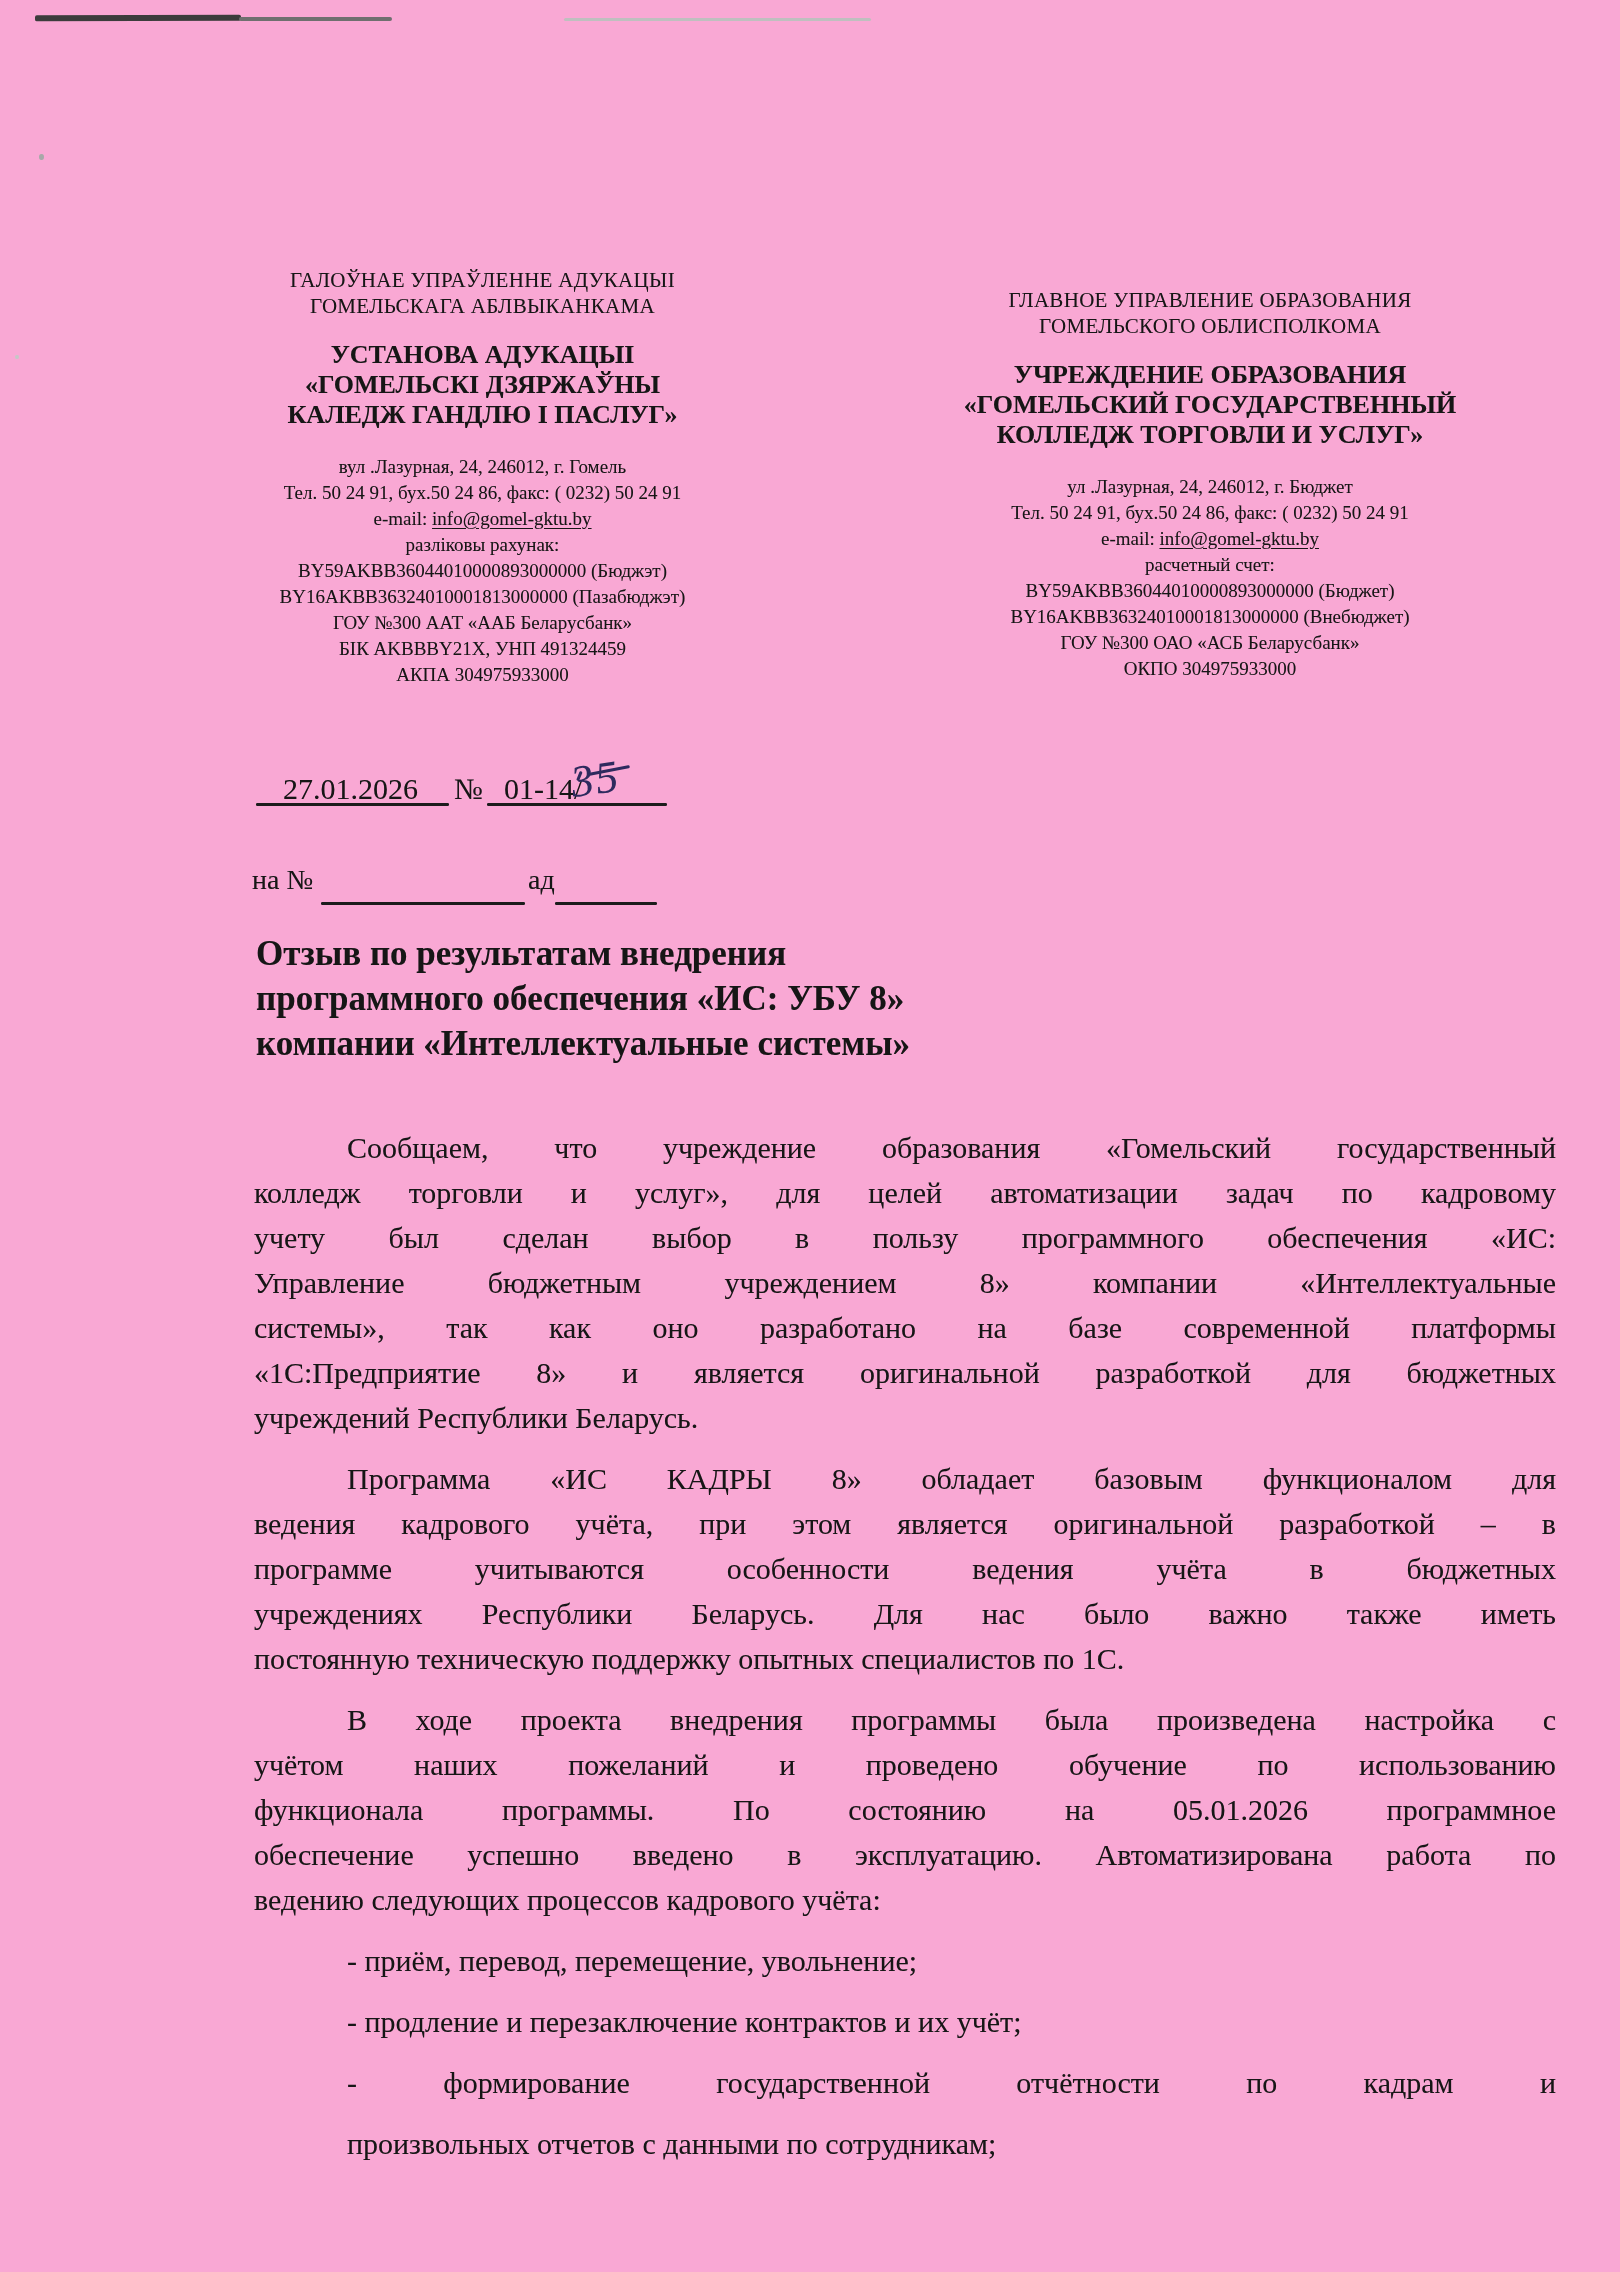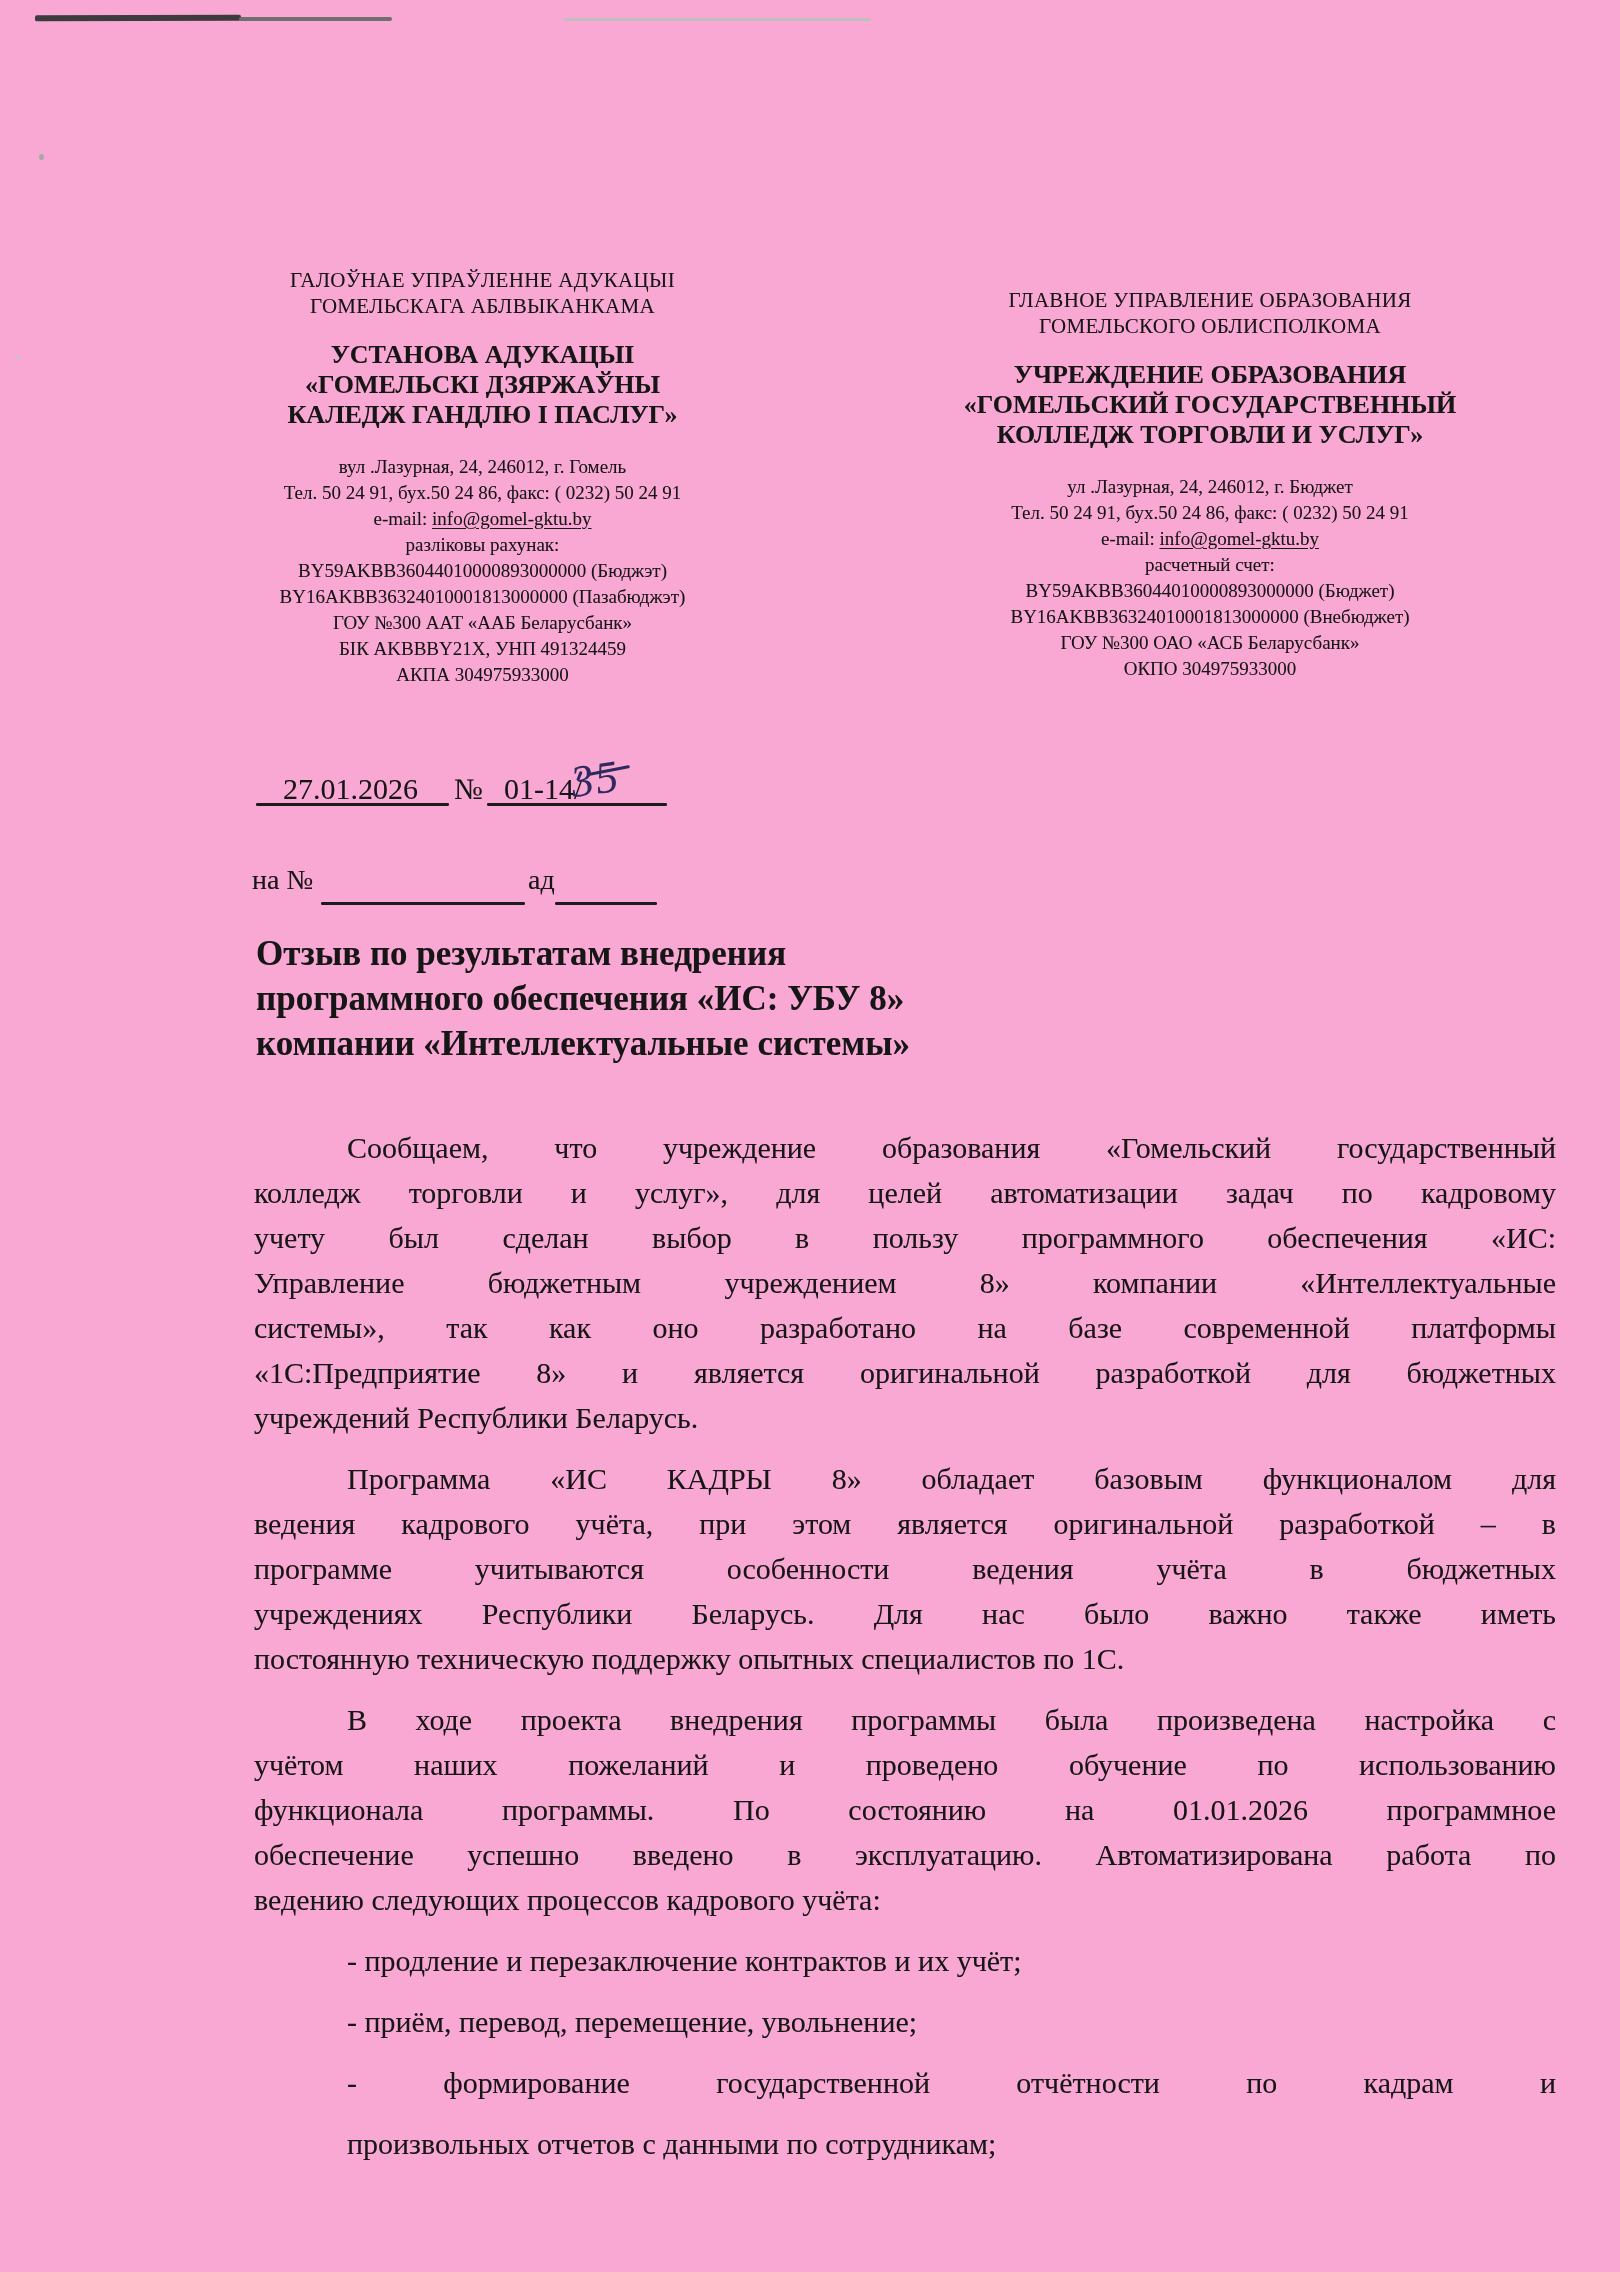--- a/index.html
+++ b/index.html
@@ -142,23 +142,23 @@
     <div class="bl">системы», так как оно разработано на базе современной платформы</div>
     <div class="bl">«1С:Предприятие 8» и является оригинальной разработкой для бюджетных</div>
     <div class="bl endline">учреждений Республики Беларусь.</div>
     <div class="bl indent">Программа «ИС КАДРЫ 8» обладает базовым функционалом для</div>
     <div class="bl">ведения кадрового учёта, при этом является оригинальной разработкой – в</div>
     <div class="bl">программе учитываются особенности ведения учёта в бюджетных</div>
     <div class="bl">учреждениях Республики Беларусь. Для нас было важно также иметь</div>
     <div class="bl endline">постоянную техническую поддержку опытных специалистов по 1С.</div>
     <div class="bl indent">В ходе проекта внедрения программы была произведена настройка с</div>
     <div class="bl">учётом наших пожеланий и проведено обучение по использованию</div>
-    <div class="bl">функционала программы. По состоянию на 01.01.2026 программное</div>
+    <div class="bl">функционала программы. По состоянию на 05.01.2026 программное</div>
     <div class="bl">обеспечение успешно введено в эксплуатацию. Автоматизирована работа по</div>
     <div class="bl endline">ведению следующих процессов кадрового учёта:</div>
+    <div class="bl indent endline">- приём, перевод, перемещение, увольнение;</div>
     <div class="bl indent endline">- продление и перезаключение контрактов и их учёт;</div>
-    <div class="bl indent endline">- приём, перевод, перемещение, увольнение;</div>
     <div class="bl indent">- формирование государственной отчётности по кадрам и</div>
     <div class="bl indent endline">произвольных отчетов с данными по сотрудникам;</div>
   </div>
 
 </div>
 
 
 </body></html>

